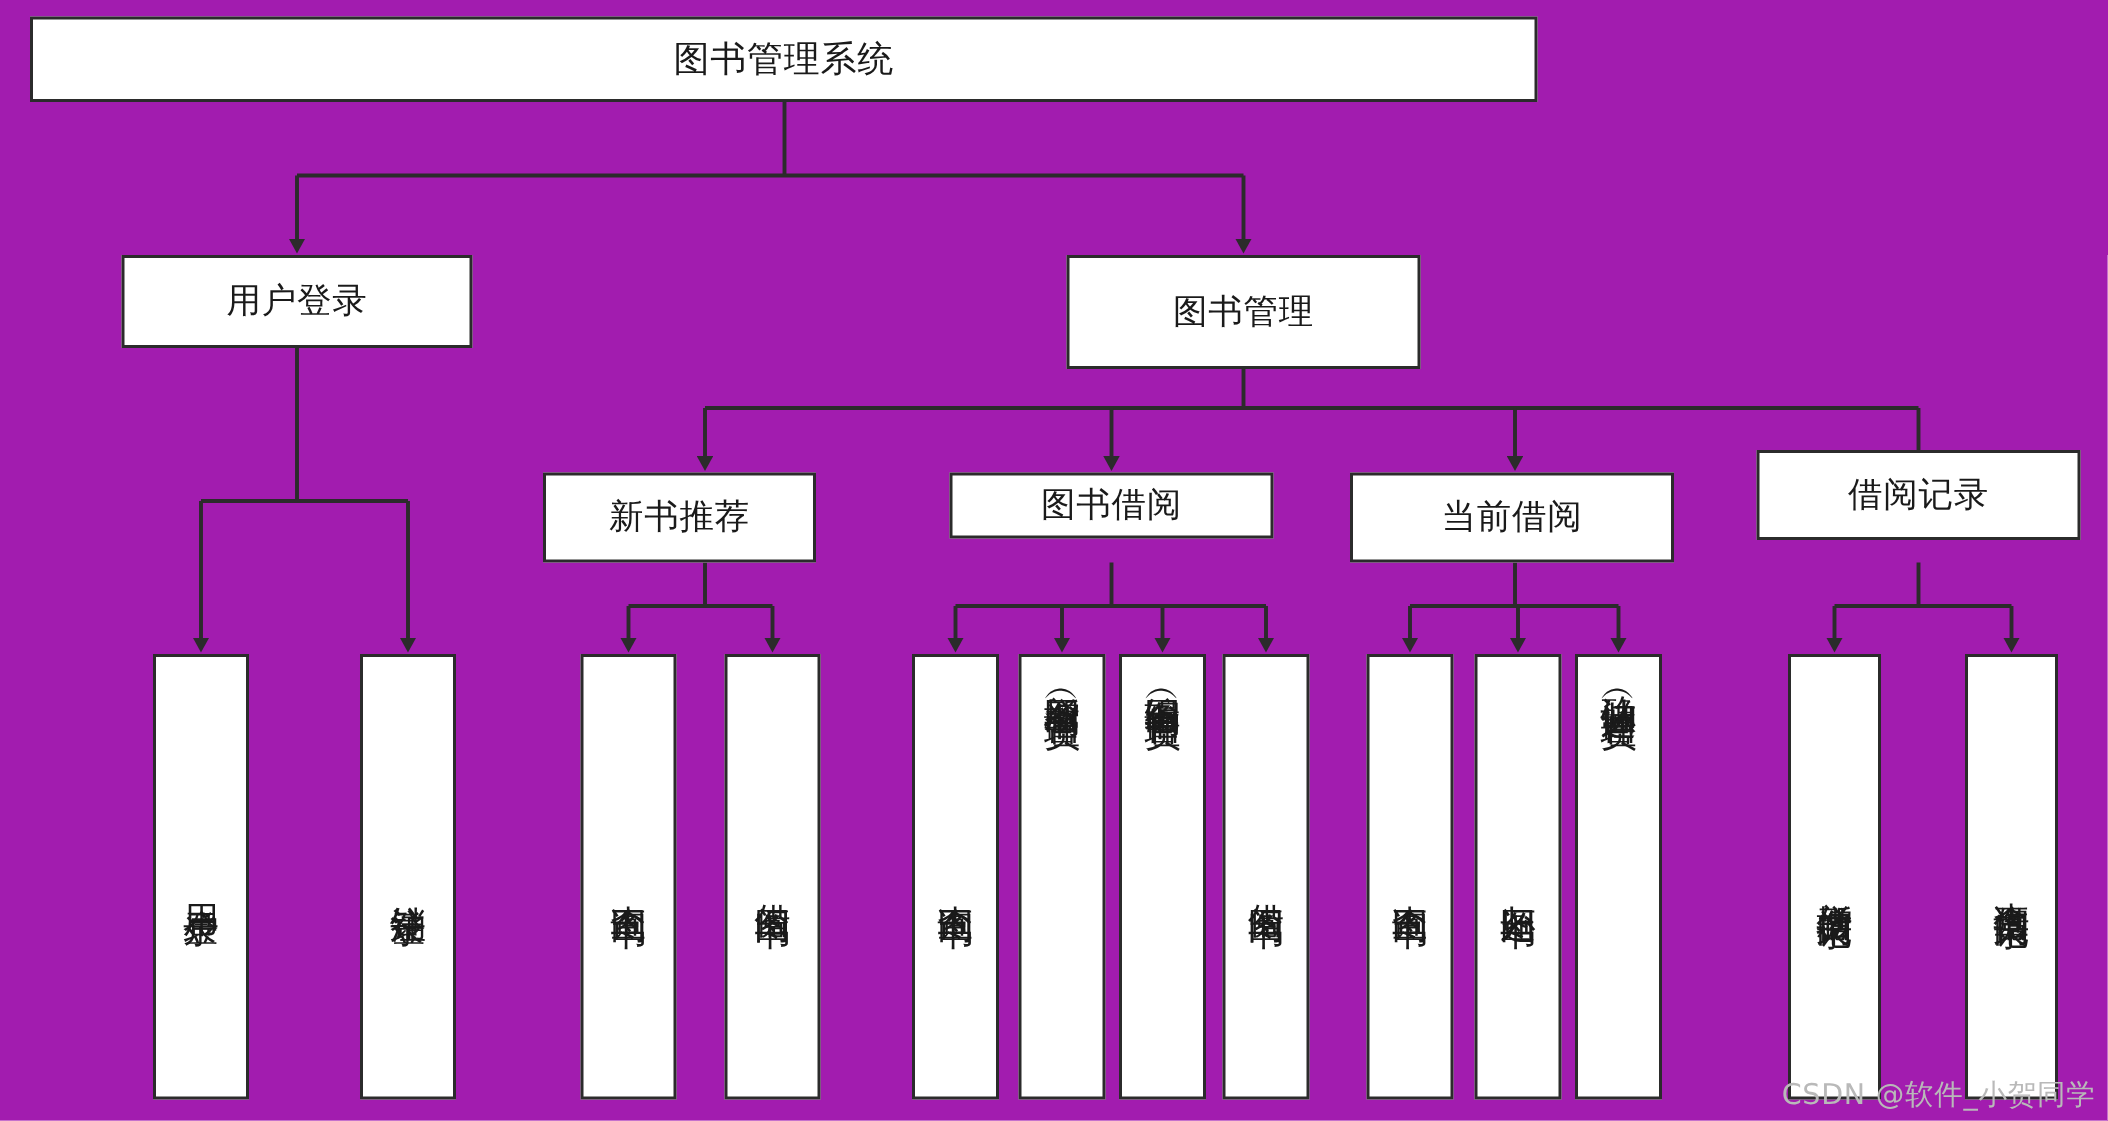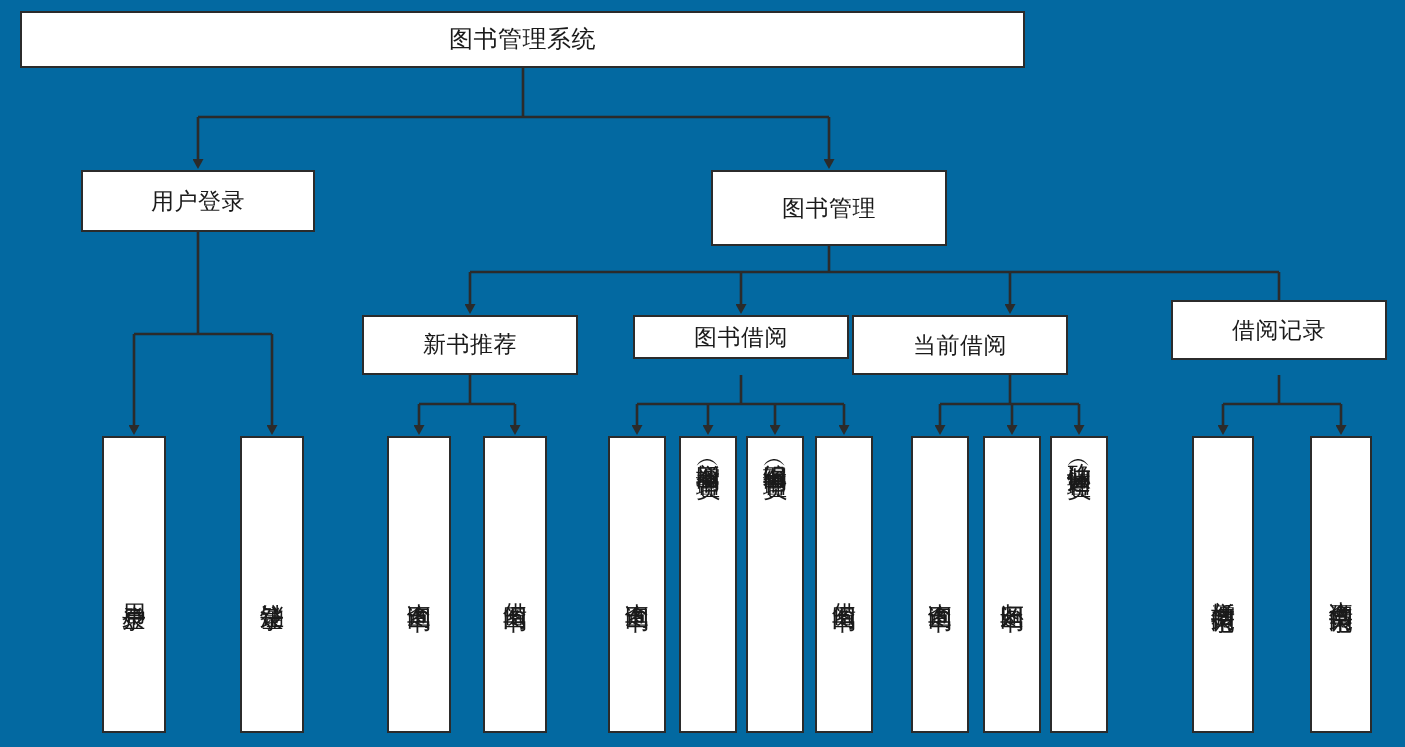--- a/index.html
+++ b/index.html
@@ -11,21 +11,21 @@
   body {
     font-family: "DejaVu Sans", "Liberation Sans", sans-serif;
     width: 1405px;
     height: 747px;
     overflow: hidden;
   }
   #canvas {
     position: relative;
     width: 1405px;
     height: 747px;
-    background: #0369a1;
+    background: #a21caf;
   }
   #edges {
     position: absolute;
     left: 0;
     top: 0;
     width: 1405px;
     height: 747px;
     pointer-events: none;
   }
   .node {
@@ -132,27 +132,27 @@
   <div id="node-layer">
       <div class="node horiz root" style="left: 20px; top: 11px; width: 1005px; height: 57px;">
         <span class="node-label">图书管理系统</span>
       </div>
       <div class="node horiz" style="left: 81px; top: 170px; width: 234px; height: 62px;">
         <span class="node-label">用户登录</span>
       </div>
       <div class="node horiz" style="left: 711px; top: 170px; width: 236px; height: 76px;">
         <span class="node-label">图书管理</span>
       </div>
-      <div class="node horiz" style="left: 362px; top: 315px; width: 216px; height: 60px; font-family: Liberation Serif, serif;">
+      <div class="node horiz" style="left: 362px; top: 315px; width: 182px; height: 60px;">
         <span class="node-label">新书推荐</span>
       </div>
       <div class="node horiz" style="left: 633px; top: 315px; width: 216px; height: 44px;">
         <span class="node-label">图书借阅</span>
       </div>
-      <div class="node horiz" style="left: 852px; top: 315px; width: 216px; height: 60px;">
+      <div class="node horiz" style="left: 900px; top: 315px; width: 216px; height: 60px;">
         <span class="node-label">当前借阅</span>
       </div>
       <div class="node horiz" style="left: 1171px; top: 300px; width: 216px; height: 60px; justify-content: center;">
         <span class="node-label">借阅记录</span>
       </div>
       <div class="node vert" style="left: 102px; top: 436px; width: 64px; height: 297px;">
         <span class="node-label">用户登录</span>
       </div>
       <div class="node vert" style="left: 240px; top: 436px; width: 64px; height: 297px;">
         <span class="node-label">注销登录</span>
@@ -185,13 +185,14 @@
         <span class="node-label">确认归还（管理员）</span>
       </div>
       <div class="node vert" style="left: 1192px; top: 436px; width: 62px; height: 297px;">
         <span class="node-label">新增借阅记录</span>
       </div>
       <div class="node vert" style="left: 1310px; top: 436px; width: 62px; height: 297px;">
         <span class="node-label">查询借阅记录</span>
       </div>
     </div>
 
+  <div id="watermark">CSDN @软件_小贺同学</div>
 </div>
 
 </body></html>

